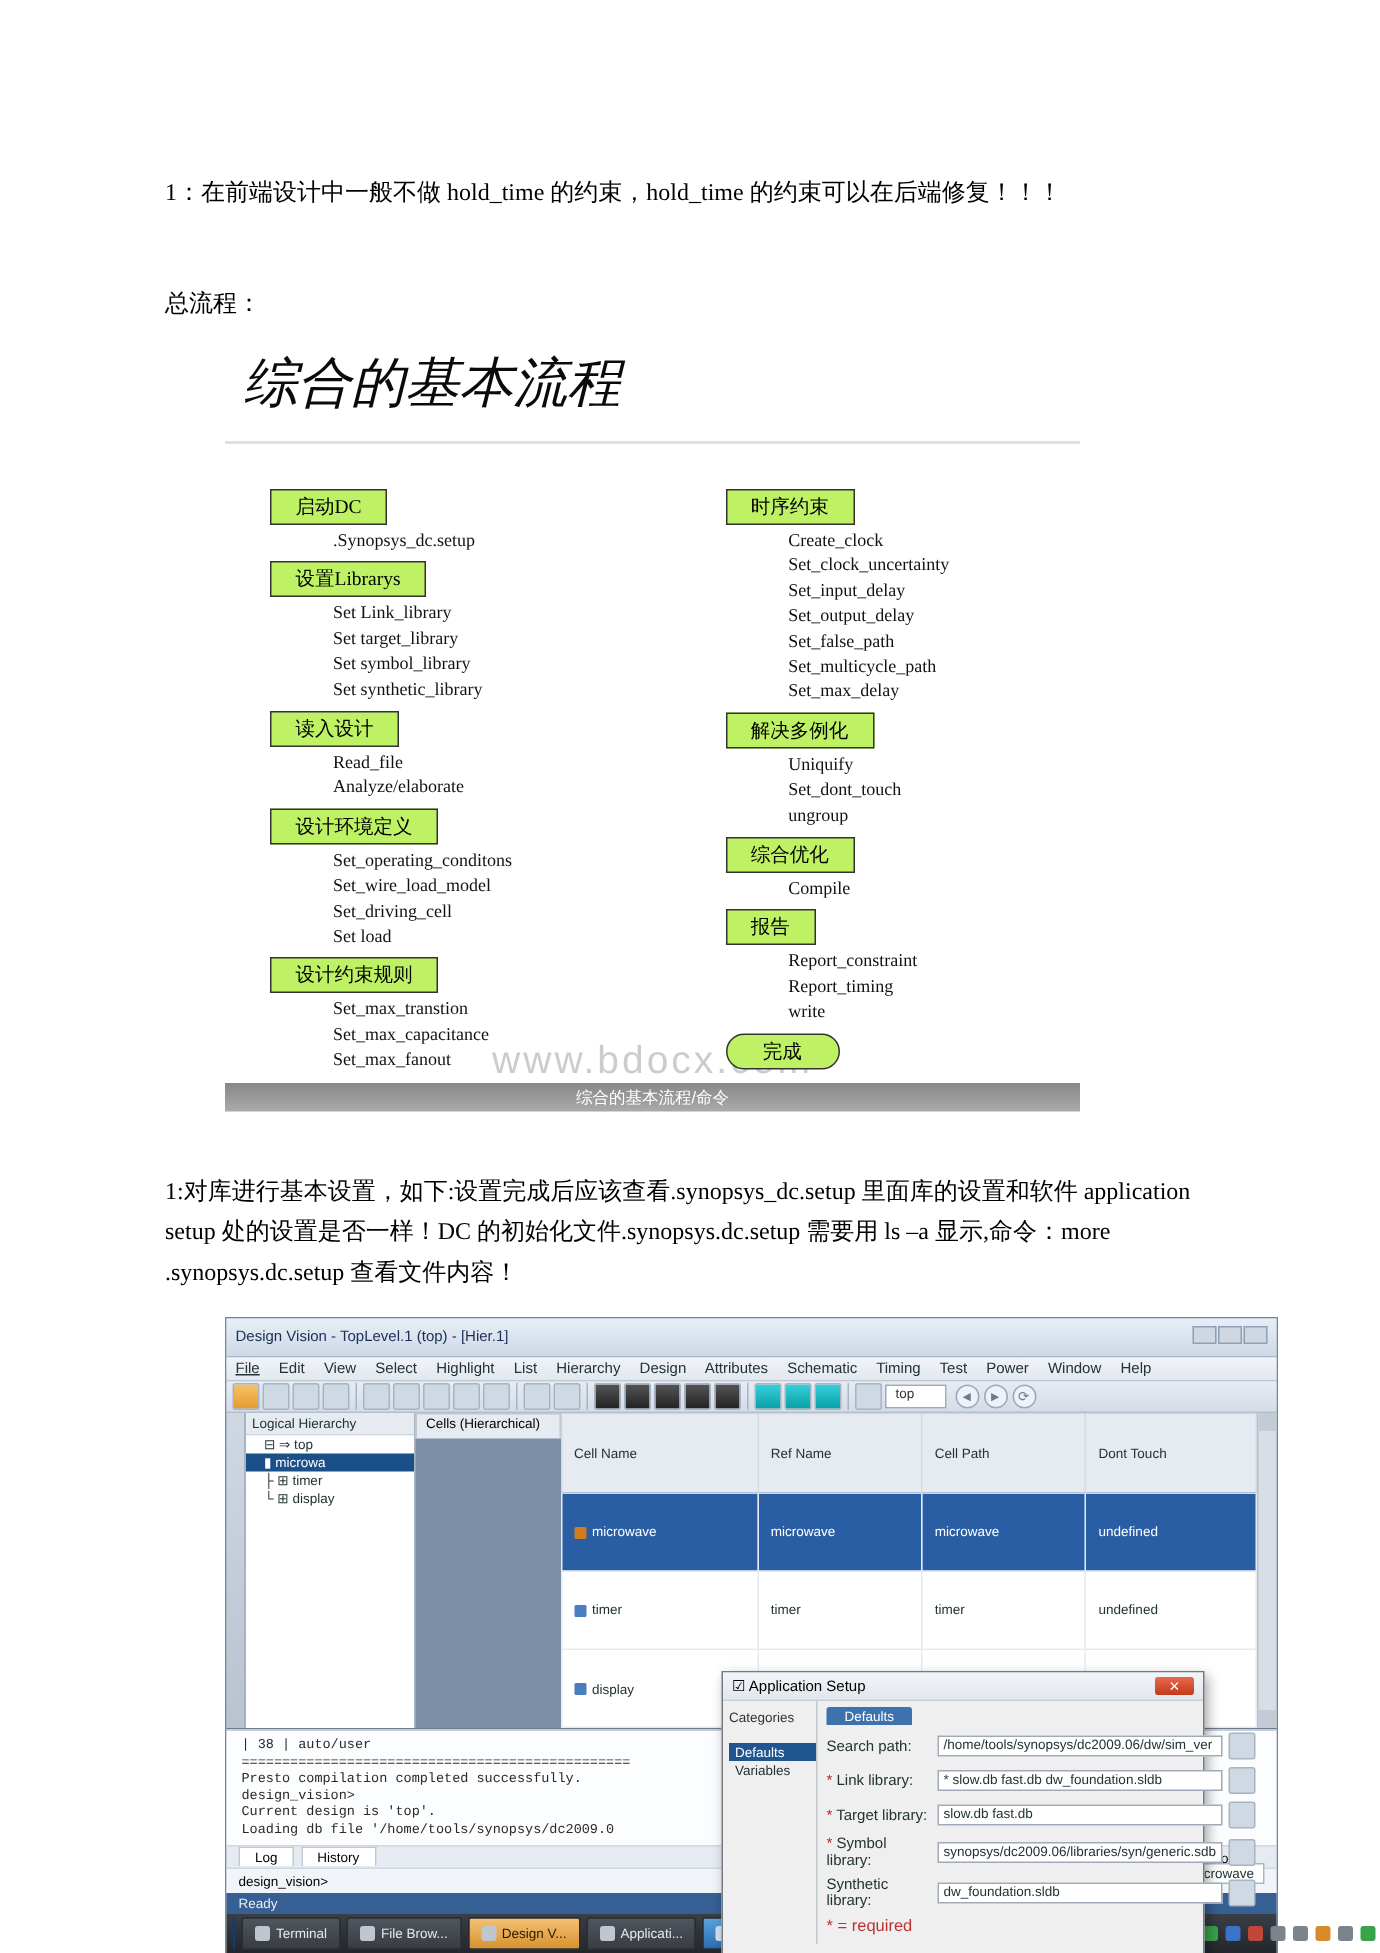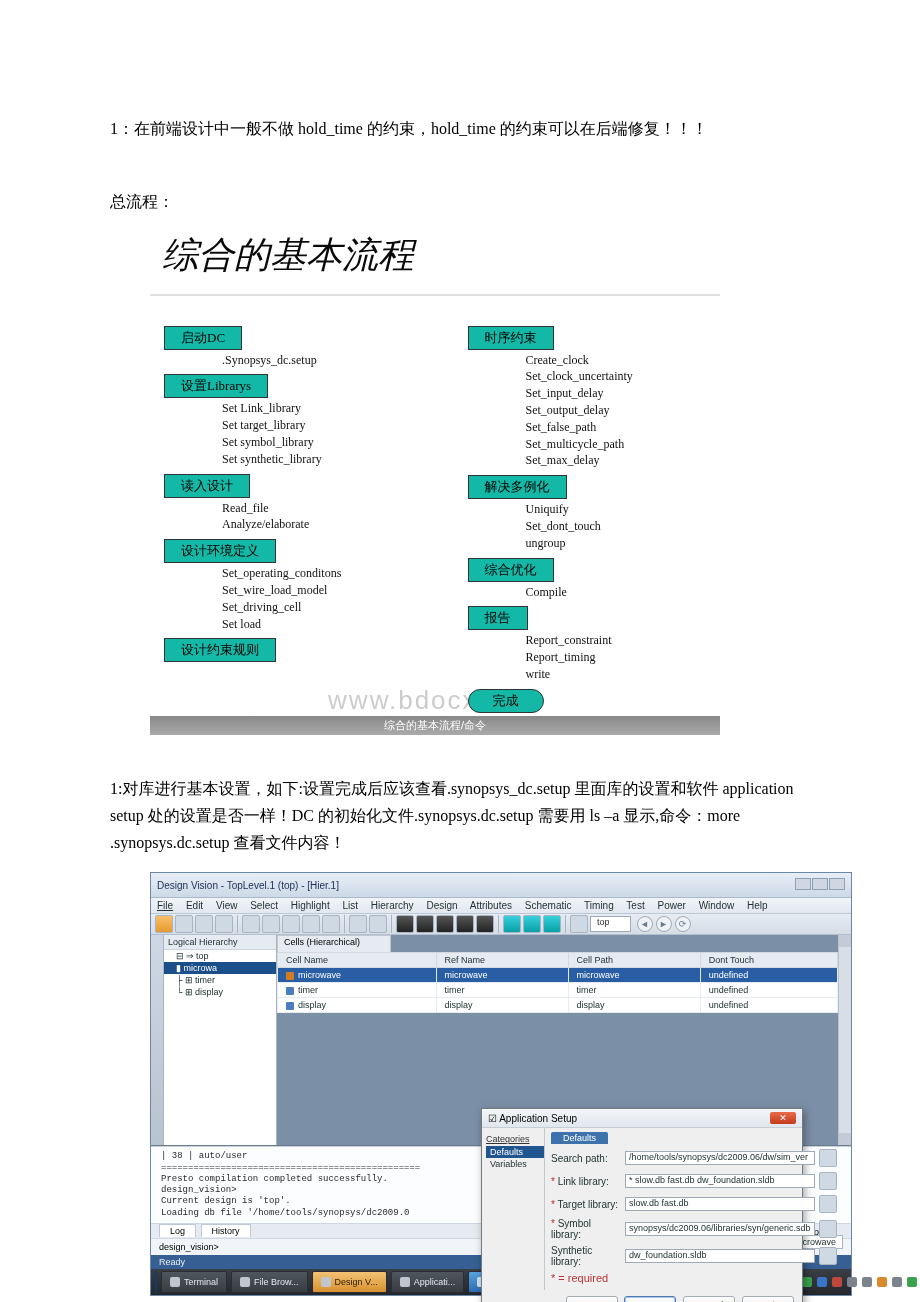--- a/index.html
+++ b/index.html
@@ -35,22 +35,23 @@
       font-size: 12px;
     }
     .flow-col { width: 48%; position: relative; }
     .flow-col.right { width: 44%; }
 
     .step-box {
       display: inline-block;
       border: 1px solid #333;
       padding: 2px 16px;
       font-size: 13px;
-      background: #14b8a6;
+      background: #bef264;
       margin-bottom: 2px;
+      margin-left: 16px;
     }
     .step-box.complete {
       border-radius: 14px;
       padding: 2px 24px;
     }
     .sub-list {
       margin: 0 0 6px 58px;
       line-height: 1.4;
       font-size: 12px;
       color: #111;
@@ -151,21 +152,21 @@
       background: #fff;
       border-right: 1px solid #a7b4c3;
       font-size: 9px;
       color: #233;
     }
     .tree-head { background:#e6ebf1; border-bottom:1px solid #ccd5df; padding:2px 4px; }
     .tree-row { padding:1px 4px 1px 12px; white-space:nowrap; }
     .tree-row.sel { background:#fff; }
     .tree-row.hl { background:#1a4f8a; color:#fff; }
 
-    .cells-pane { flex:1; background:#7b8fa6; display:flex; flex-direction:column; }
+    .cells-pane { flex:1; background:#7b8fa6; display:flex; flex-direction:row; }
     .cells-tab {
       background:#e6ebf1; height:14px; font-size:9px; padding:1px 6px; width:100px;
       border:1px solid #bec8d3; border-bottom:none;
     }
     .cells-table {
       background:#fff;
       font-size:9px;
       width:100%;
       border-collapse: collapse;
     }
@@ -210,21 +211,21 @@
       padding:3px 6px;
       border-bottom:1px solid #c7cdd5;
       display:flex;justify-content:space-between;align-items:center;gap:17px;
     }
     .dtitle .x { background:linear-gradient(#e86a4a,#c33a1c); color:#fff; width:26px;height:12px;
                  font-size:9px;text-align:center;border-radius:2px;line-height:12px;}
     .dbody { display:flex; }
     .dcats {
       width:72px; border-right:1px solid #c2c8cf; padding:6px 0 6px 4px; background:#efefef;
     }
-    .dcats-h { font-size:9px; color:#333; margin-bottom:2px;text-decoration:underline;}
+    .dcats-h { font-size:9px; color:#333; margin-bottom:12px;}
     .dcat {
       font-size:9px; color:#fff; background:#21558f; padding:1px 4px; width:50px;
     }
     .dcat2 { font-size:9px; color:#233; padding:1px 4px; }
     .dpanel { flex:1; padding:4px 6px 6px 6px; }
     .ptab {
       display:inline-block; background:#3d72ad; color:#fff; font-size:9px;
       padding:1px 12px; border-radius:2px 2px 0 0;
     }
     .prow { display:flex; align-items:center; margin:5px 0; gap:4px;}
@@ -318,20 +319,25 @@
           <div>Analyze/elaborate</div>
         </div>
         <div class="step-box">设计环境定义</div>
         <div class="sub-list">
           <div>Set_operating_conditons</div>
           <div>Set_wire_load_model</div>
           <div>Set_driving_cell</div>
           <div>Set load</div>
         </div>
         <div class="step-box">设计约束规则</div>
+        <div class="sub-list">
+          <div>Set_max_transtion</div>
+          <div>Set_max_capacitance</div>
+          <div>Set_max_fanout</div>
+        </div>
       </div>
       <div class="flow-col right">
         <div class="step-box">时序约束</div>
         <div class="sub-list">
           <div>Create_clock</div>
           <div>Set_clock_uncertainty</div>
           <div>Set_input_delay</div>
           <div>Set_output_delay</div>
           <div>Set_false_path</div>
           <div>Set_multicycle_path</div>

